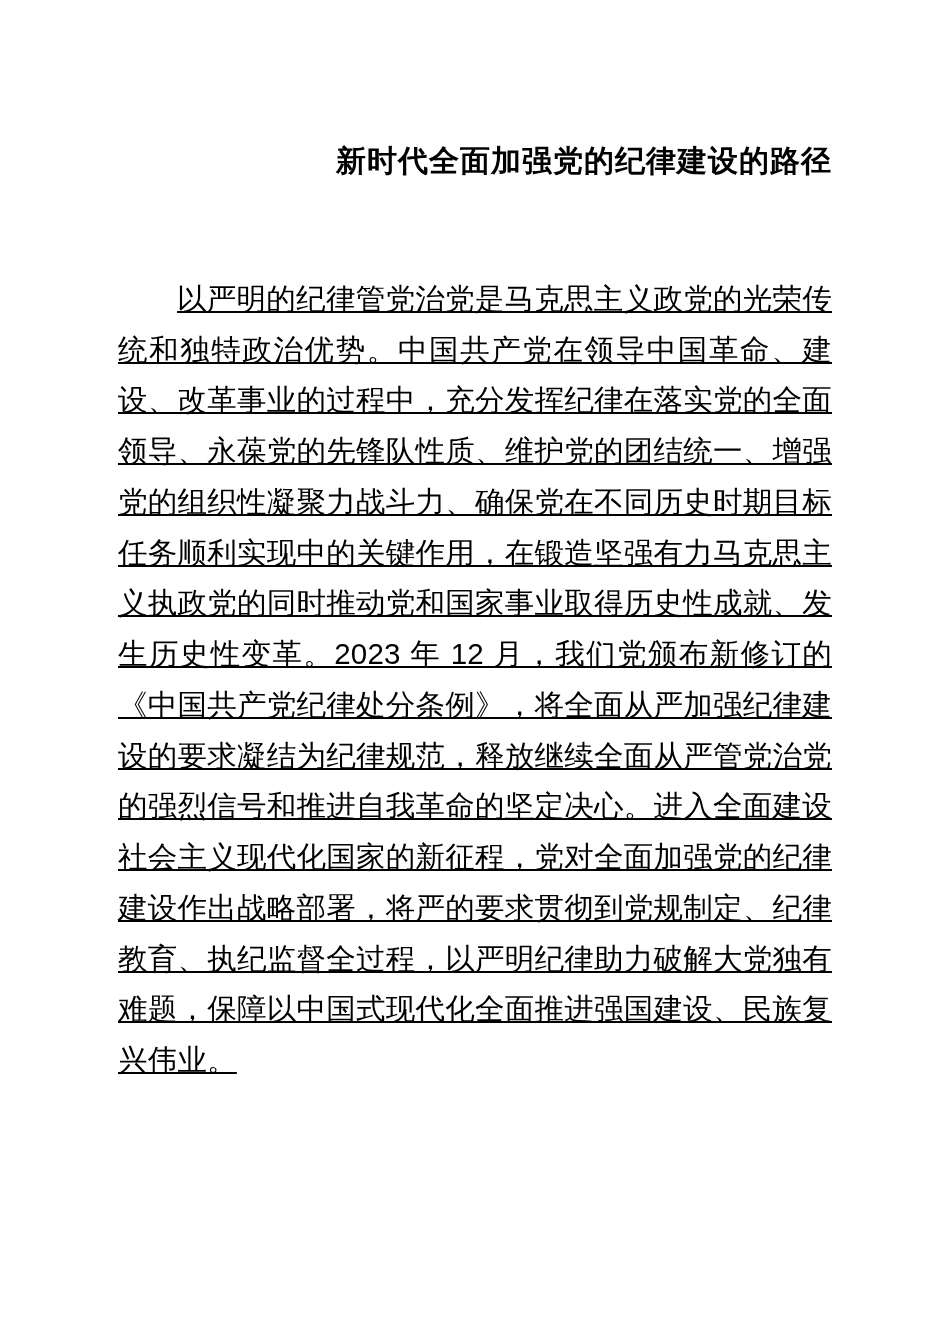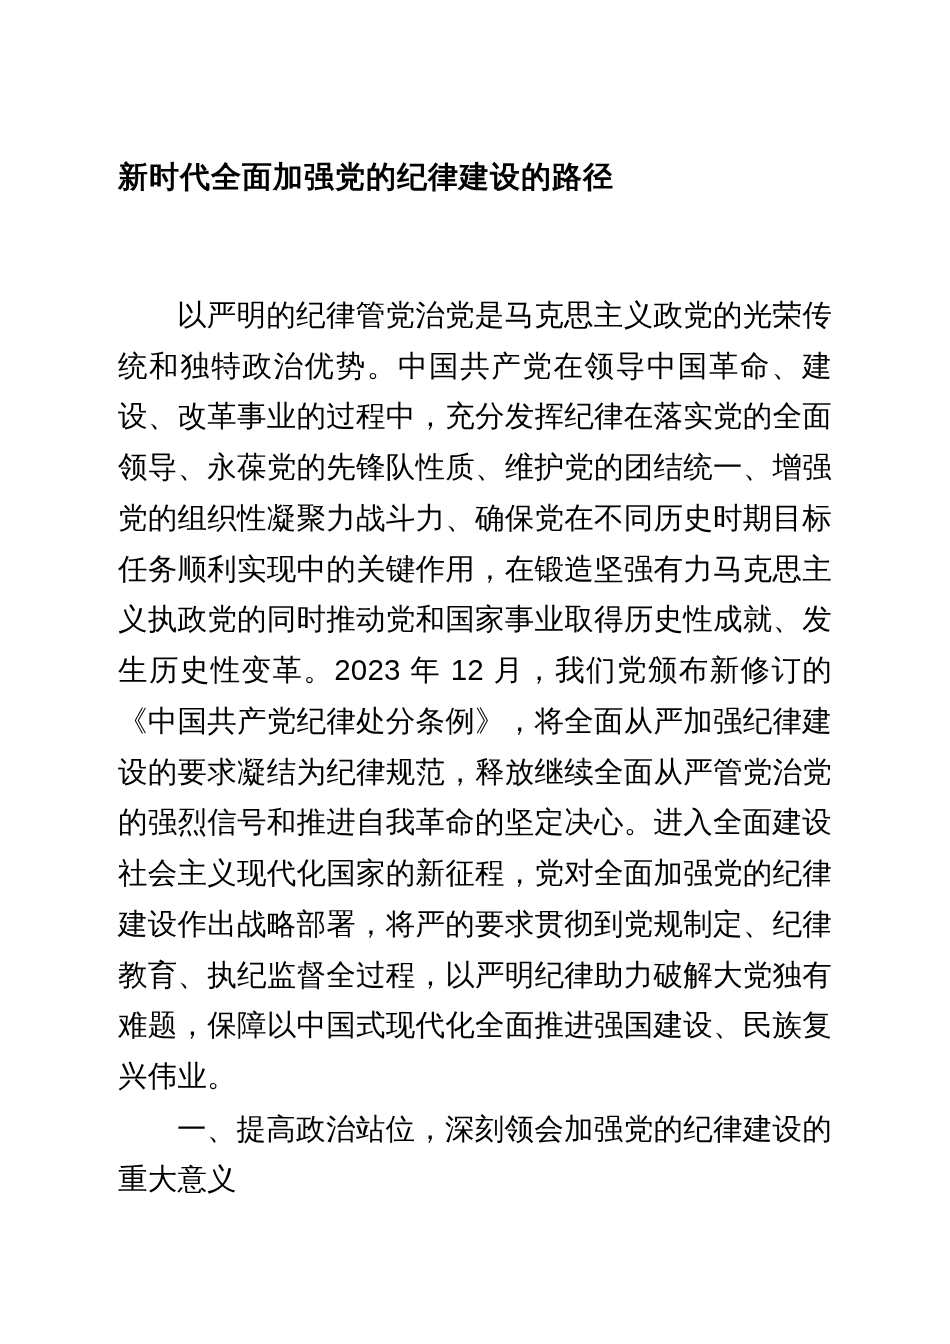--- a/index.html
+++ b/index.html
@@ -17,43 +17,43 @@
   .page {
     box-sizing: border-box;
     width: 950px;
     height: 1344px;
     padding: 140px 118px 0 118px;
     background: #ffffff;
   }
   .doc-title {
     font-size: 30px;
     font-weight: bold;
-    text-align: left;
+    text-align: right;
     letter-spacing: 1px;
     line-height: 1.4;
-    margin: 16px 0 92px 0;
+    margin: 0 0 92px 0;
   }
   .para {
     font-size: 29.5px;
     line-height: 1.72;
     text-align: justify;
     text-justify: inter-ideograph;
     margin: 0 0 0 0;
     letter-spacing: 0.2px;
+    text-decoration: underline;
   }
   .para.indent {
     text-indent: 2em;
   }
   .para + .para {
     margin-top: 2px;
   }
 </style>
 </head>
 <body>
 
 <div class="page">
   <h1 class="doc-title">新时代全面加强党的纪律建设的路径</h1>
 
   <p class="para indent">以严明的纪律管党治党是马克思主义政党的光荣传统和独特政治优势。中国共产党在领导中国革命、建设、改革事业的过程中，充分发挥纪律在落实党的全面领导、永葆党的先锋队性质、维护党的团结统一、增强党的组织性凝聚力战斗力、确保党在不同历史时期目标任务顺利实现中的关键作用，在锻造坚强有力马克思主义执政党的同时推动党和国家事业取得历史性成就、发生历史性变革。2023 年 12 月，我们党颁布新修订的《中国共产党纪律处分条例》，将全面从严加强纪律建设的要求凝结为纪律规范，释放继续全面从严管党治党的强烈信号和推进自我革命的坚定决心。进入全面建设社会主义现代化国家的新征程，党对全面加强党的纪律建设作出战略部署，将严的要求贯彻到党规制定、纪律教育、执纪监督全过程，以严明纪律助力破解大党独有难题，保障以中国式现代化全面推进强国建设、民族复兴伟业。</p>
 
-  <p class="para indent">一、提高政治站位，深刻领会加强党的纪律建设的重大意义</p>
 
 </div>
 
 </body></html>

